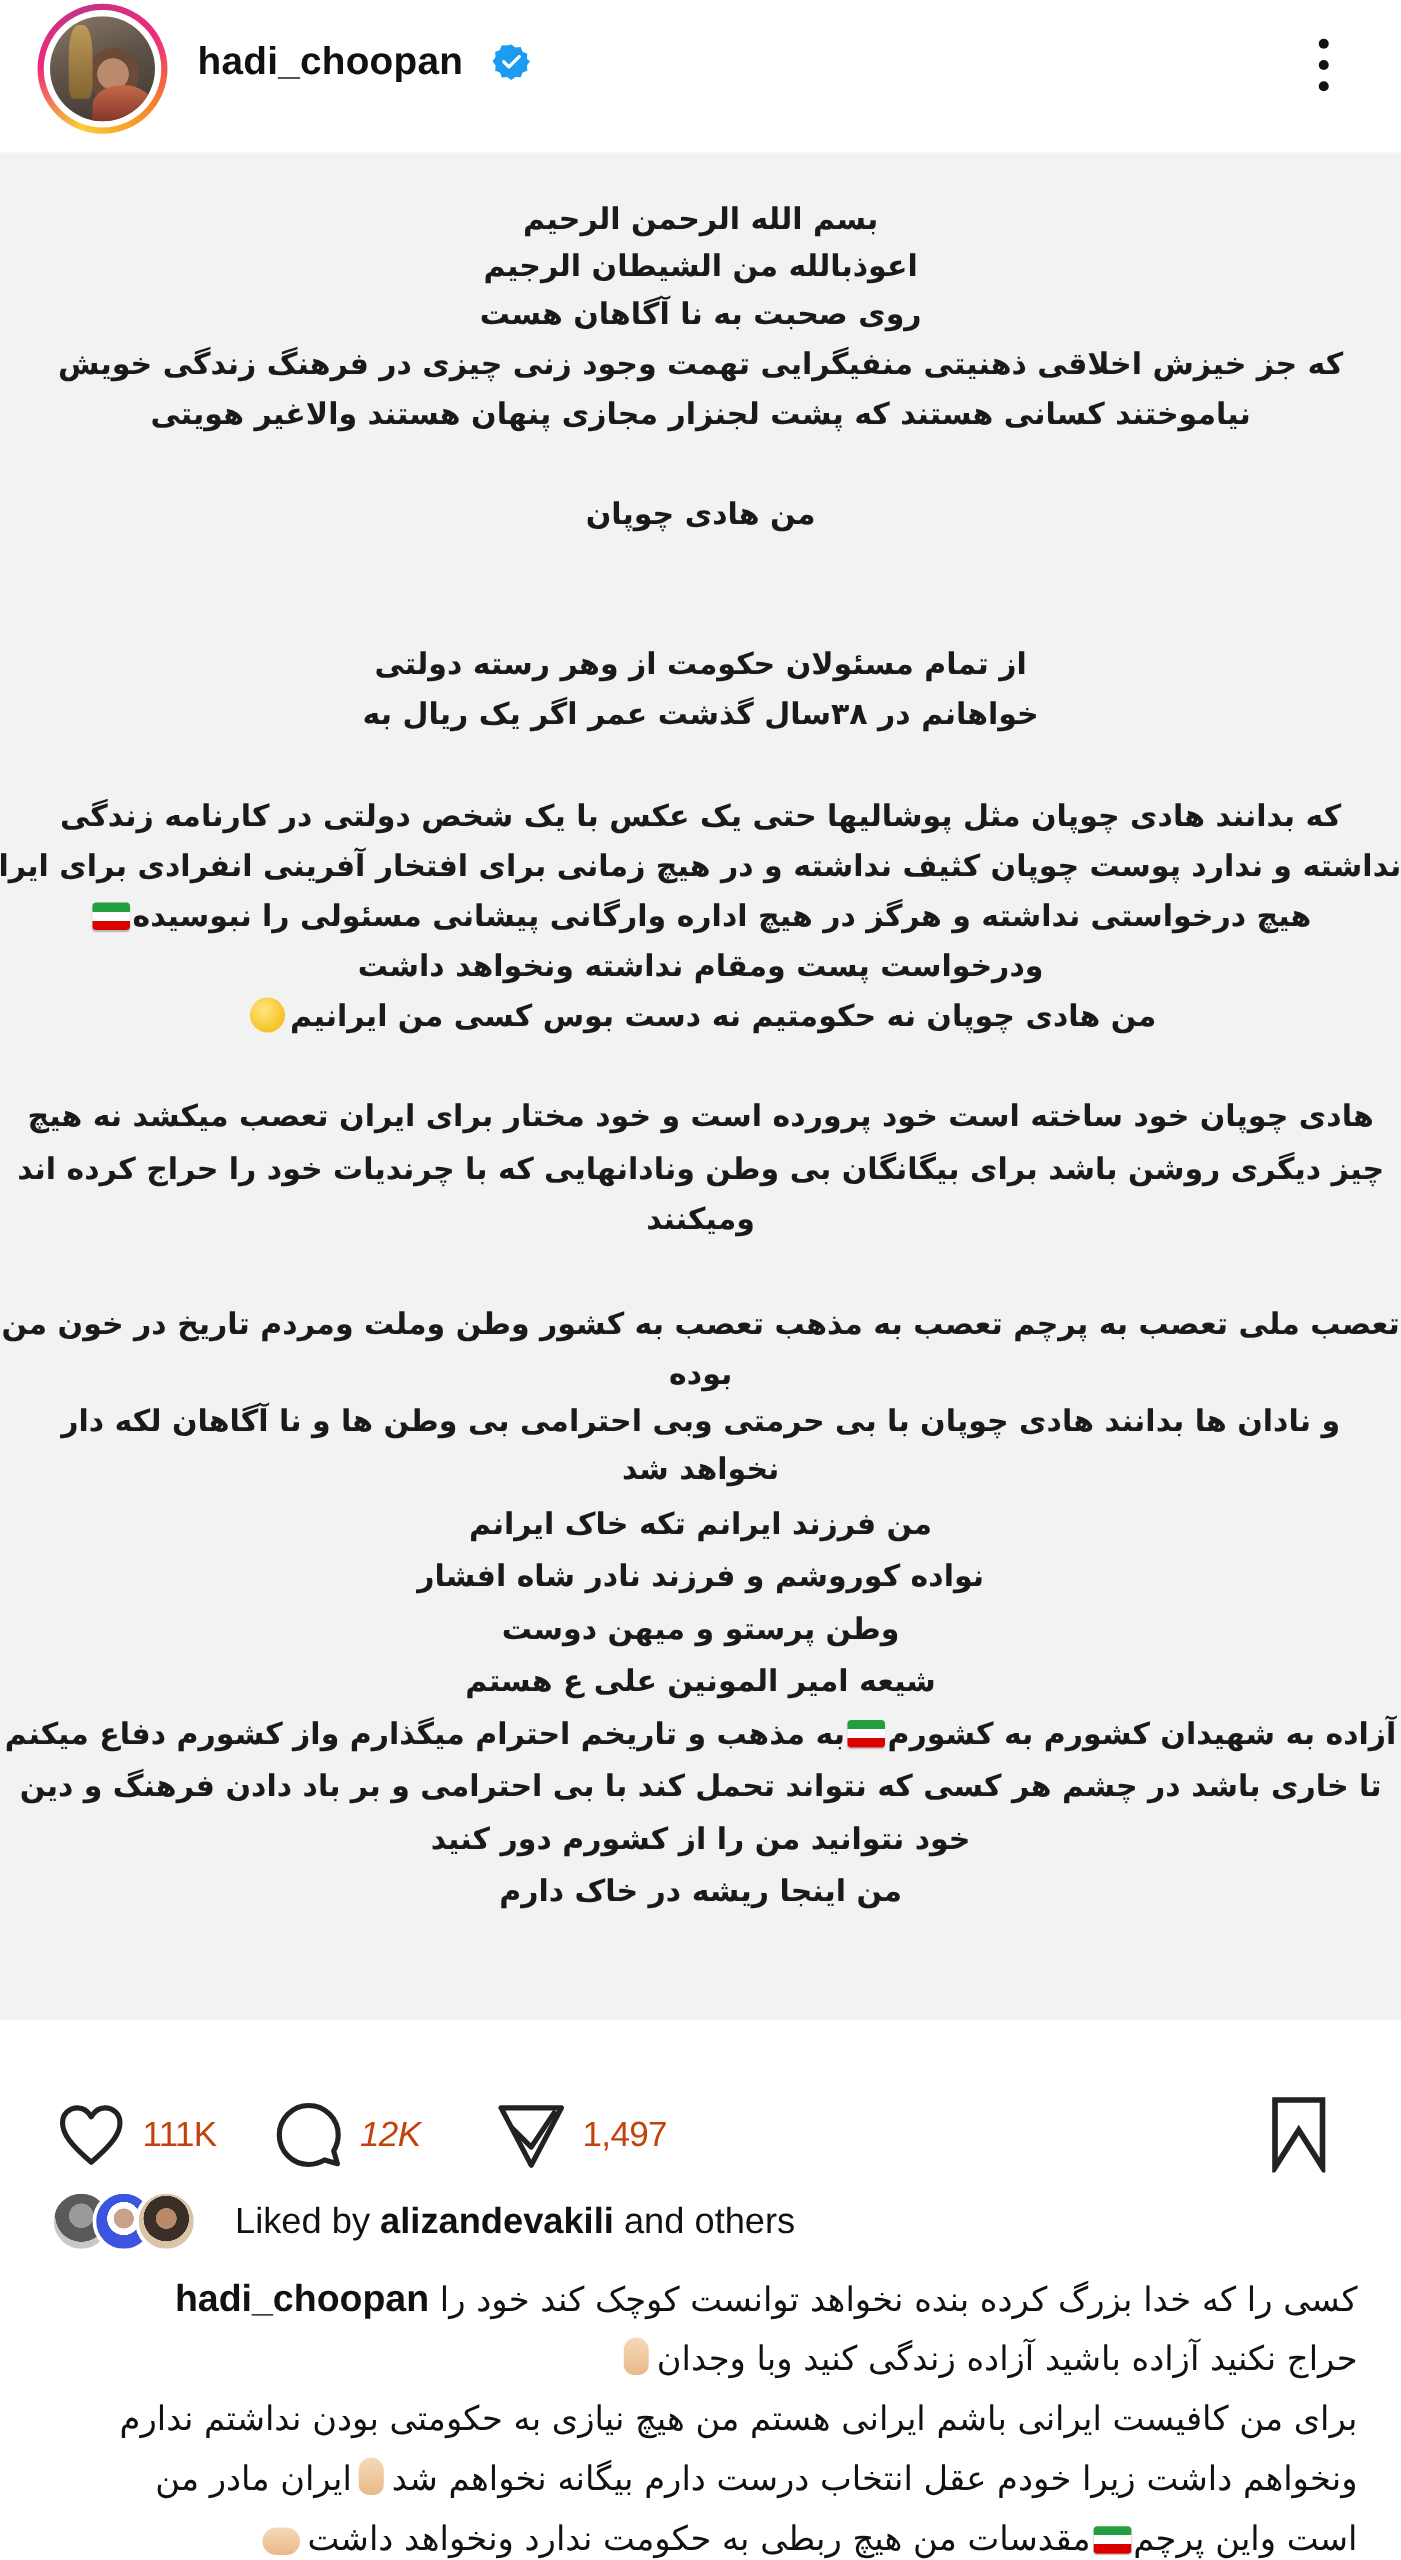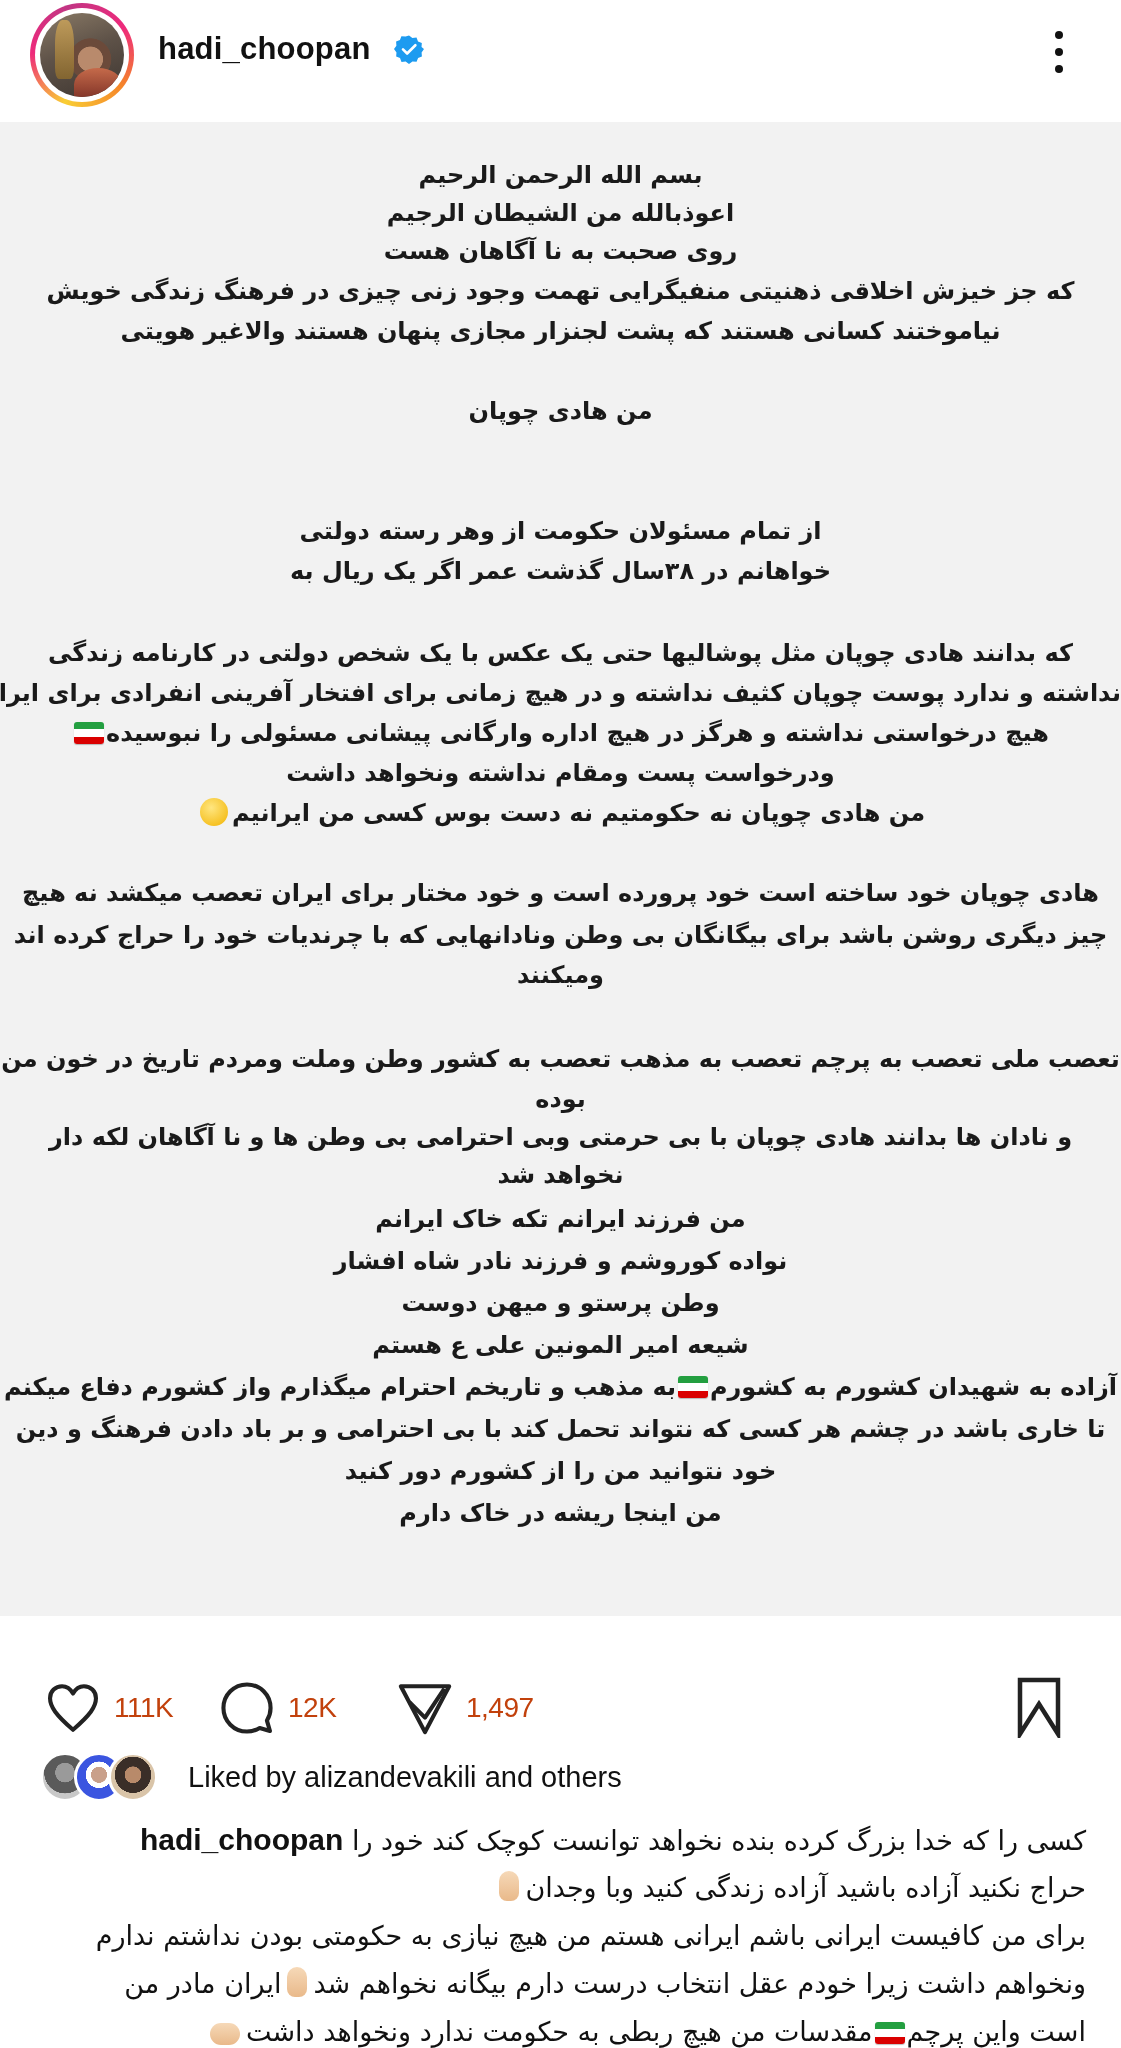--- a/index.html
+++ b/index.html
@@ -52,33 +52,33 @@
       display: inline-block; width: 28px; height: 28px; border-radius: 50%; vertical-align: -5px; margin: 0 4px;
       background: radial-gradient(circle at 40% 35%, #ffe680, #f2b300);
     }
 
     
     .actions { position: absolute; left: 0; top: 1616px; width: 1121px; height: 130px; background: #fff; }
     .action { position: absolute; top: 64px; height: 56px; display: flex; align-items: center; cursor: pointer; }
     .action svg { width: 58px; height: 58px; }
     .action .count { font-family: "Liberation Sans", sans-serif; font-size: 28px; font-weight: 500; color: #c2410c; margin-left: 12px; letter-spacing: -0.5px; }
     .like-action { left: 44px; }
-    .comment-action { left: 218px; }
+    .comment-action { left: 218px; font-style: italic; }
     .share-action { left: 396px; }
     .save-button { position: absolute; left: 1016px; top: 60px; width: 46px; height: 62px; cursor: pointer; }
 
     
     .liked-by { position: absolute; left: 40px; top: 1752px; height: 50px; display: flex; align-items: center; }
     .liker-avatars { position: relative; width: 138px; height: 50px; }
     .liker { position: absolute; top: 0; width: 50px; height: 50px; border-radius: 50%; border: 3px solid #fff; }
     .liker-1 { left: 0; background: radial-gradient(circle at 50% 40%, #9a9a9a 0 28%, #5a5a5a 29% 60%, #c8c8c8 61%); }
     .liker-2 { left: 34px; background: radial-gradient(circle at 50% 45%, #c9a08a 0 24%, #fff 25% 40%, #3b55e0 41%); }
     .liker-3 { left: 68px; background: radial-gradient(circle at 50% 45%, #b88a6a 0 25%, #3a2e28 26% 55%, #d9c4a8 56%); }
     .liked-text { font-family: "Liberation Sans", sans-serif; font-size: 29px; color: #111; margin-left: 10px; }
-    .liked-text b { font-weight: 400; margin-top: 18px; }
+    .liked-text b { font-weight: 700; margin-top: 18px; }
 
     
     .caption {
       position: absolute; left: 36px; top: 1818px; width: 1050px;
       font-family: "DejaVu Sans", sans-serif; font-size: 27px; color: #111; line-height: 44px;
     }
     .caption-line { position: absolute; left: 0; width: 1050px; white-space: nowrap; direction: rtl; text-align: right; }
     .caption-user { font-family: "Liberation Sans", sans-serif; font-weight: 700; font-size: 30px; direction: ltr; unicode-bidi: isolate; }
     .hand { display: inline-block; width: 20px; height: 30px; border-radius: 10px 10px 8px 8px; vertical-align: -4px; margin: 0 6px;
             background: linear-gradient(180deg, #f6d9b8, #e9b98a); }

